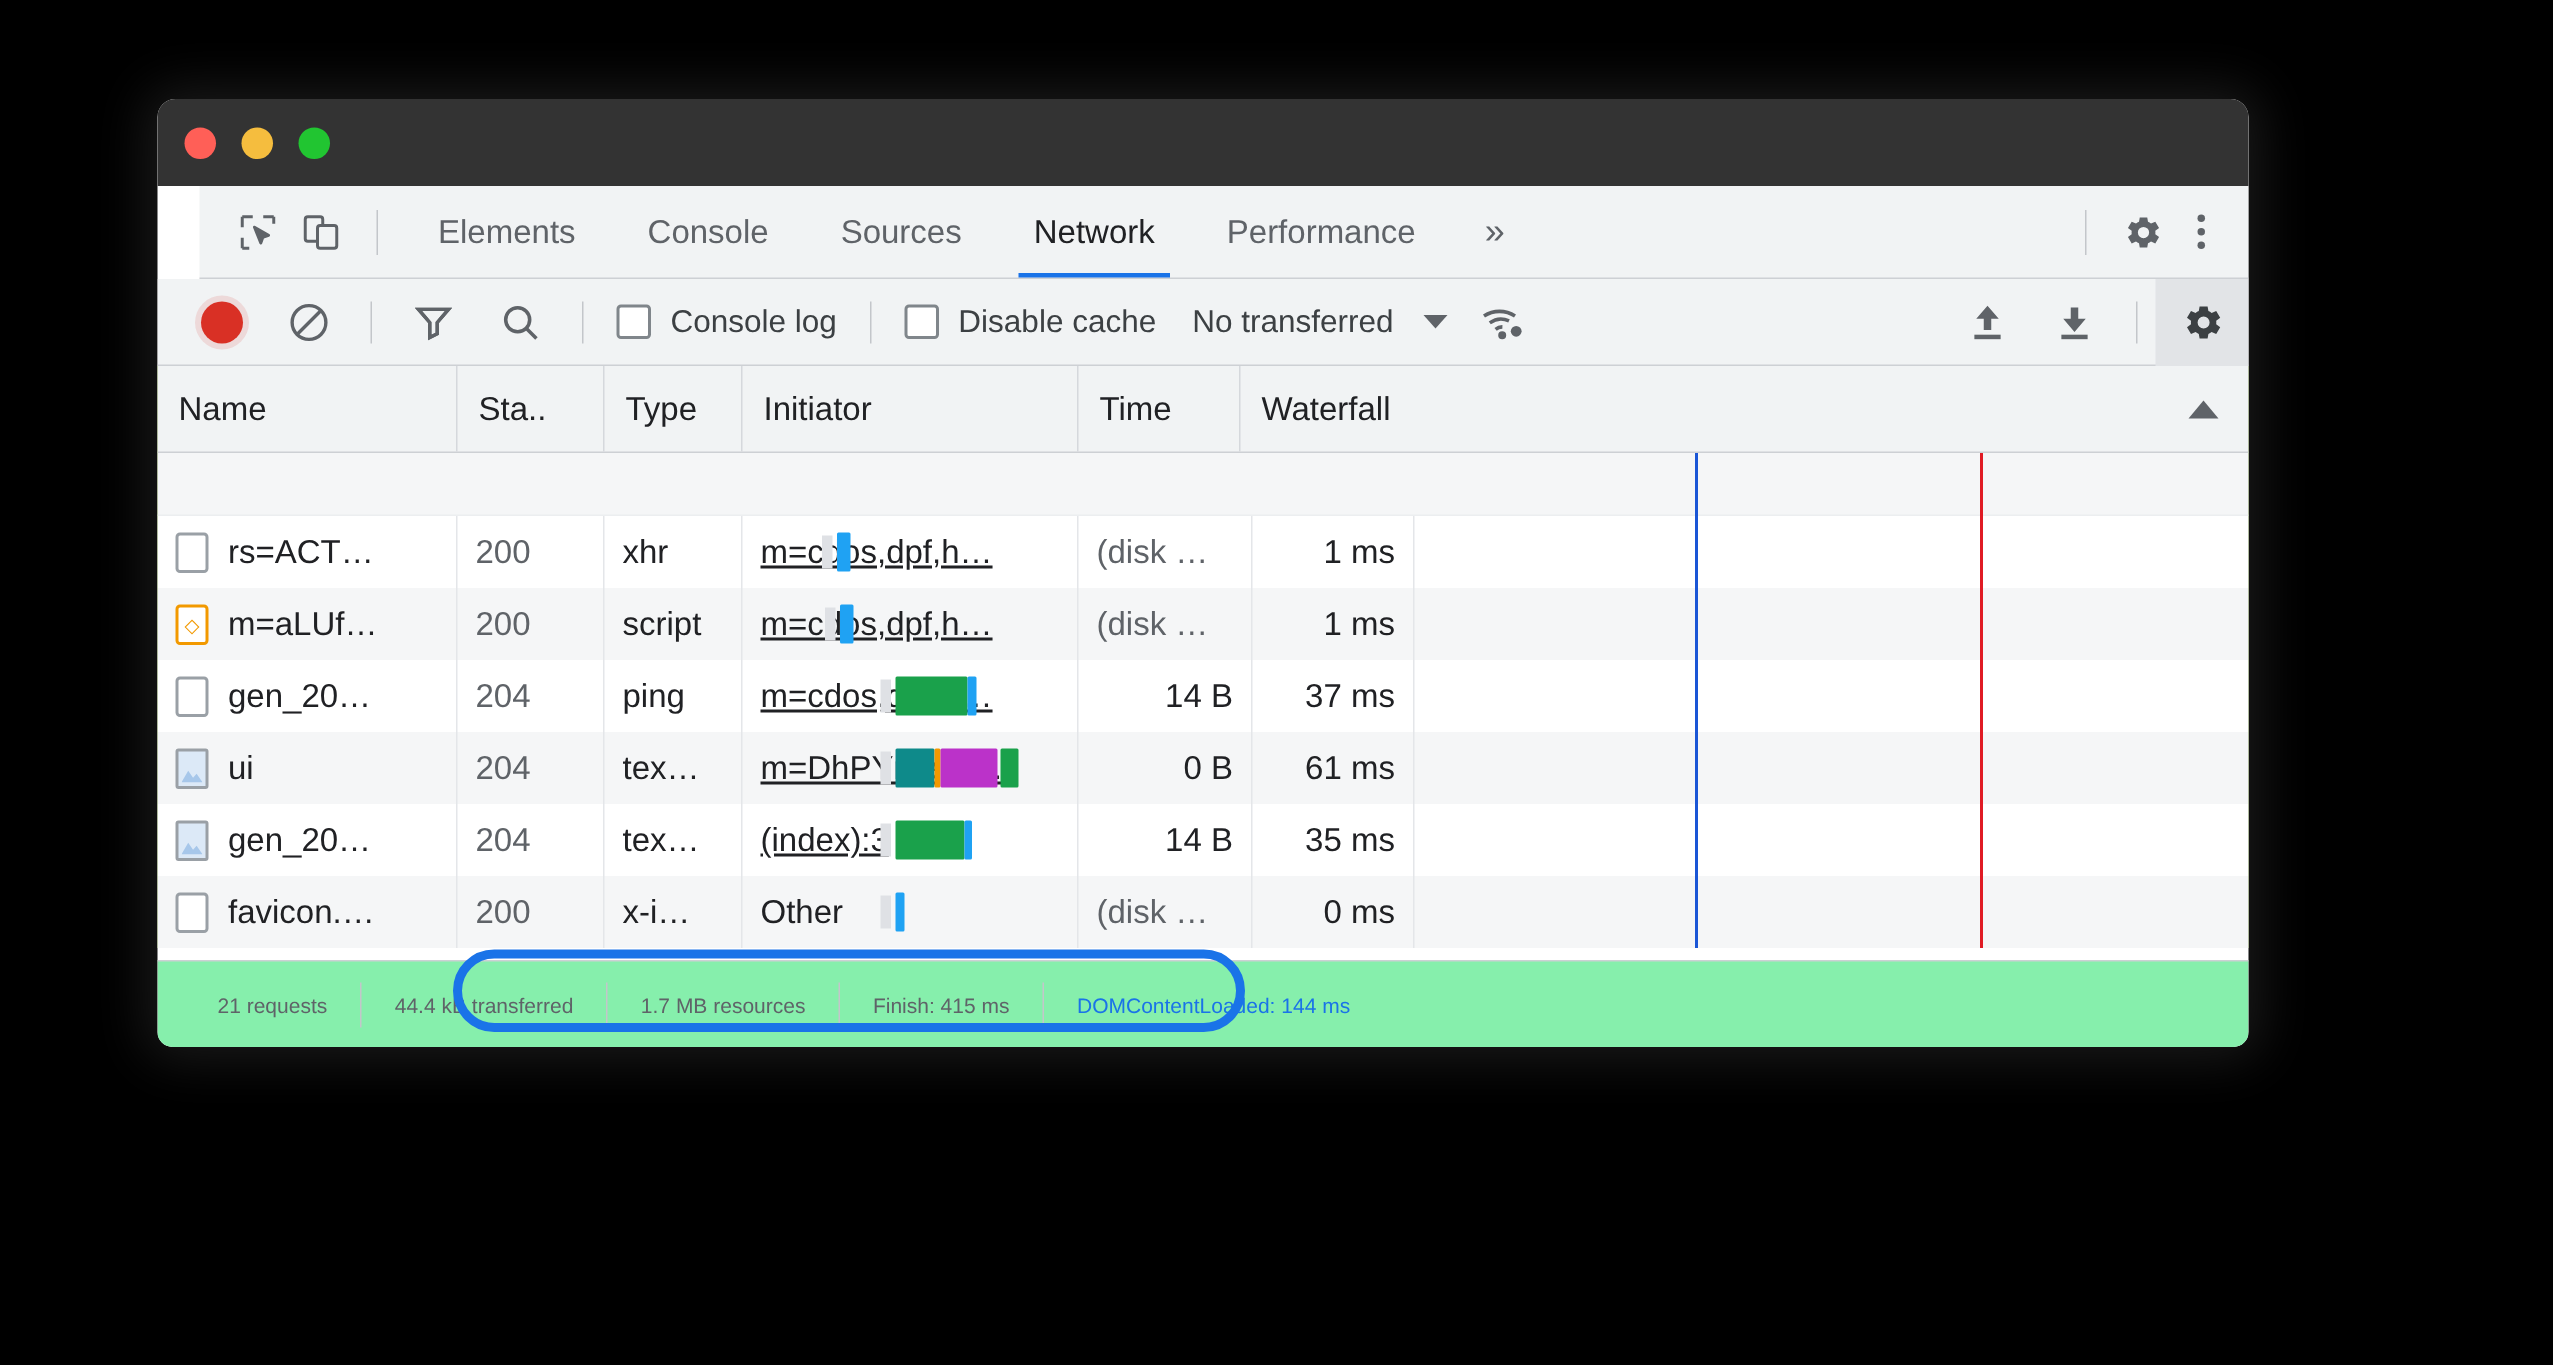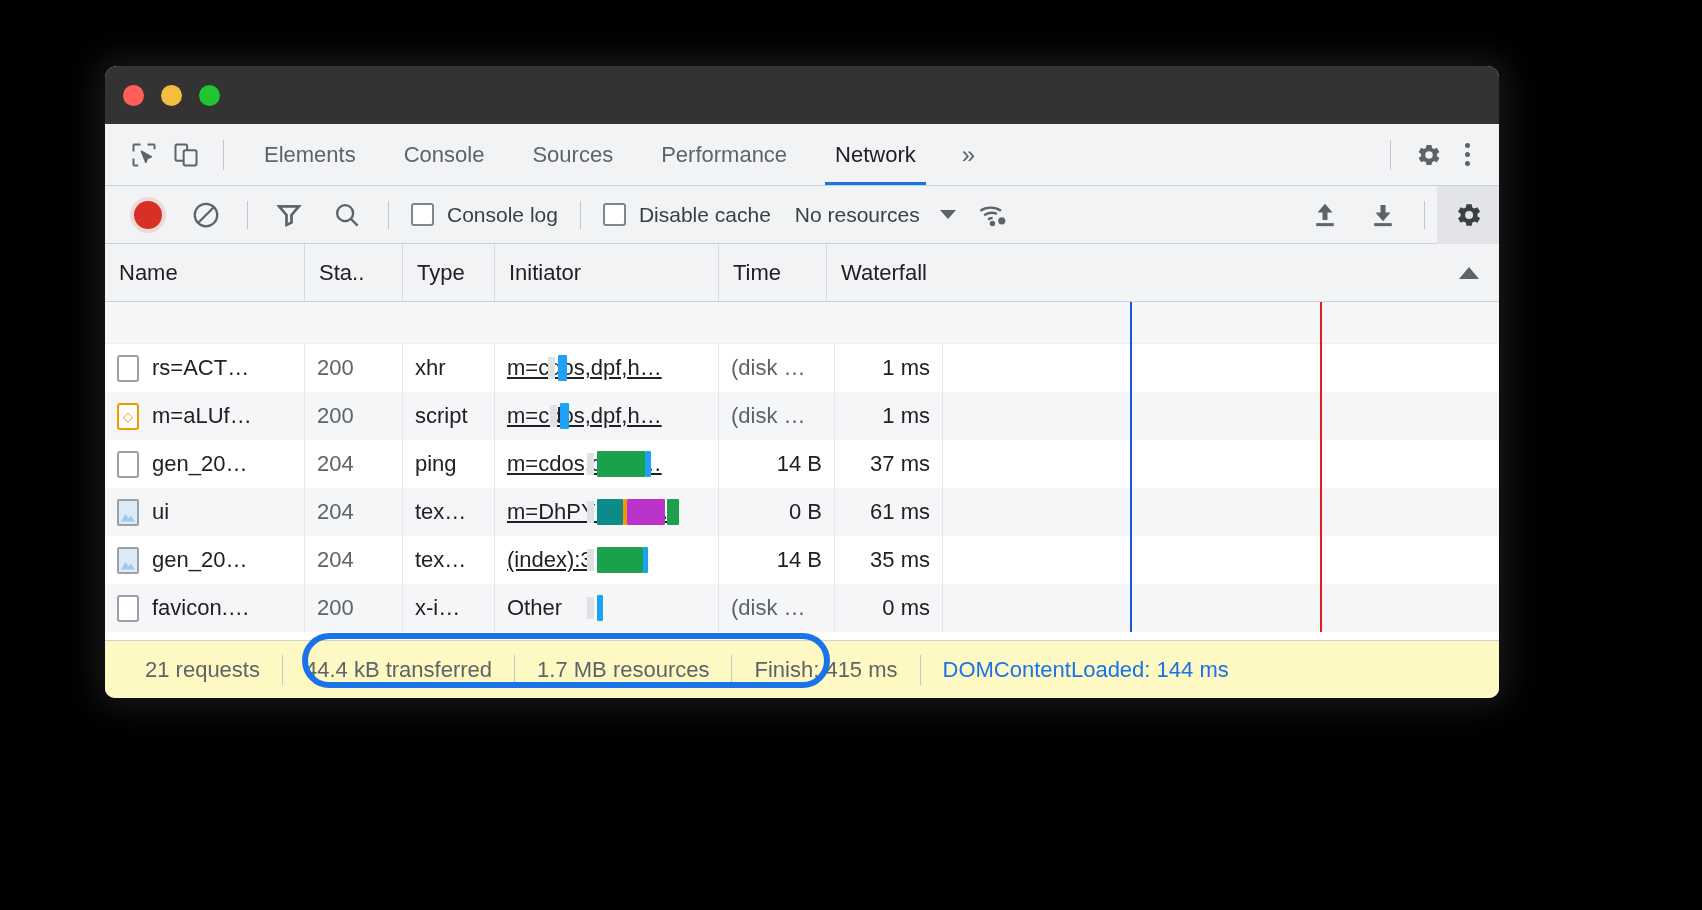--- a/index.html
+++ b/index.html
@@ -48,20 +48,21 @@
 
   
   .tabbar {
     height: 62px;
     background: #f1f3f4;
     border-bottom: 1px solid #cdd0d4;
     display: flex;
     align-items: center;
     padding-left: 18px;
     position: relative;
+    margin-left: 28px;
   }
   .tool-icon {
     width: 42px; height: 42px;
     display: flex; align-items: center; justify-content: center;
     color: #5f6368;
   }
   .tabbar .sep {
     width: 1px; height: 30px; background: #c3c6ca; margin: 0 16px;
   }
   .tabs { display: flex; align-items: center; height: 100%; }
@@ -209,25 +210,25 @@
   
   .wf-layer { position: absolute; inset: 0; overflow: hidden; }
   .wf-vline { position: absolute; top: 0; bottom: 0; width: 2px; }
   .wf-bar { position: absolute; top: 11px; height: 26px; border-radius: 1px; }
   .wf-stall { position: absolute; top: 13px; height: 22px; background: #dfe1e5; width: 7px; }
 
   
   .statusbar {
     position: absolute; left: 0; right: 0; bottom: 0;
     height: 58px;
-    background: #fef9c3;
+    background: #86efac;
     border-top: 1px solid #cdd0d4;
     display: flex; align-items: center;
     padding-left: 18px;
-    font-size: 22px; color: #5f6368;
+    font-size: 14px; color: #5f6368;
     gap: 0;
   }
   .sb-item { padding: 0 22px; white-space: nowrap; }
   .sb-sep { width: 1px; height: 30px; background: #c3c6ca; }
   .sb-item.blue { color: #1a73e8; }
   .highlight-oval {
     position: absolute;
     left: 197px; top: -8px;
     width: 528px; height: 55px;
     border: 6px solid #1a73e8;
@@ -267,25 +268,25 @@
       <div class="tabs">
         <div class="tab">
             <span>Elements</span>
           </div>
         <div class="tab">
             <span>Console</span>
           </div>
         <div class="tab">
             <span>Sources</span>
           </div>
+        <div class="tab active">
+            <span>Network</span>
+          </div>
         <div class="tab">
             <span>Performance</span>
-          </div>
-        <div class="tab active">
-            <span>Network</span>
           </div>
         <div class="tab tab-more">
             <span>»</span>
           </div>
       </div>
 
       <div class="tabbar-right">
         <div class="sep2"></div>
         <div class="tool-icon">
           <svg width="30" height="30" viewBox="0 0 24 24" fill="currentColor">
@@ -329,21 +330,21 @@
         <span class="cbox"></span>
         <span class="checklabel">Console log</span>
       </div>
       <div class="tb-sep"></div>
       <div class="checkitem">
         <span class="cbox"></span>
         <span class="checklabel">Disable cache</span>
       </div>
 
       <div class="throttle">
-        <span>No resources</span>
+        <span>No transferred</span>
         <span class="caret"></span>
       </div>
 
       <div class="tb-icon">
         <svg width="32" height="32" viewBox="0 0 24 24" fill="none" stroke="currentColor" stroke-width="1.8">
           <path d="M2.5 8.8a14 14 0 0115.5 0"></path>
           <path d="M5.4 12.2a9.6 9.6 0 019.6-1"></path>
           <path d="M8.3 15.4a5.2 5.2 0 013.4-1.2"></path>
           <circle cx="11.6" cy="18.4" r="1.1" fill="currentColor"></circle>
           <circle cx="18.6" cy="16.4" r="2.7" fill="currentColor" stroke="none"></circle>

